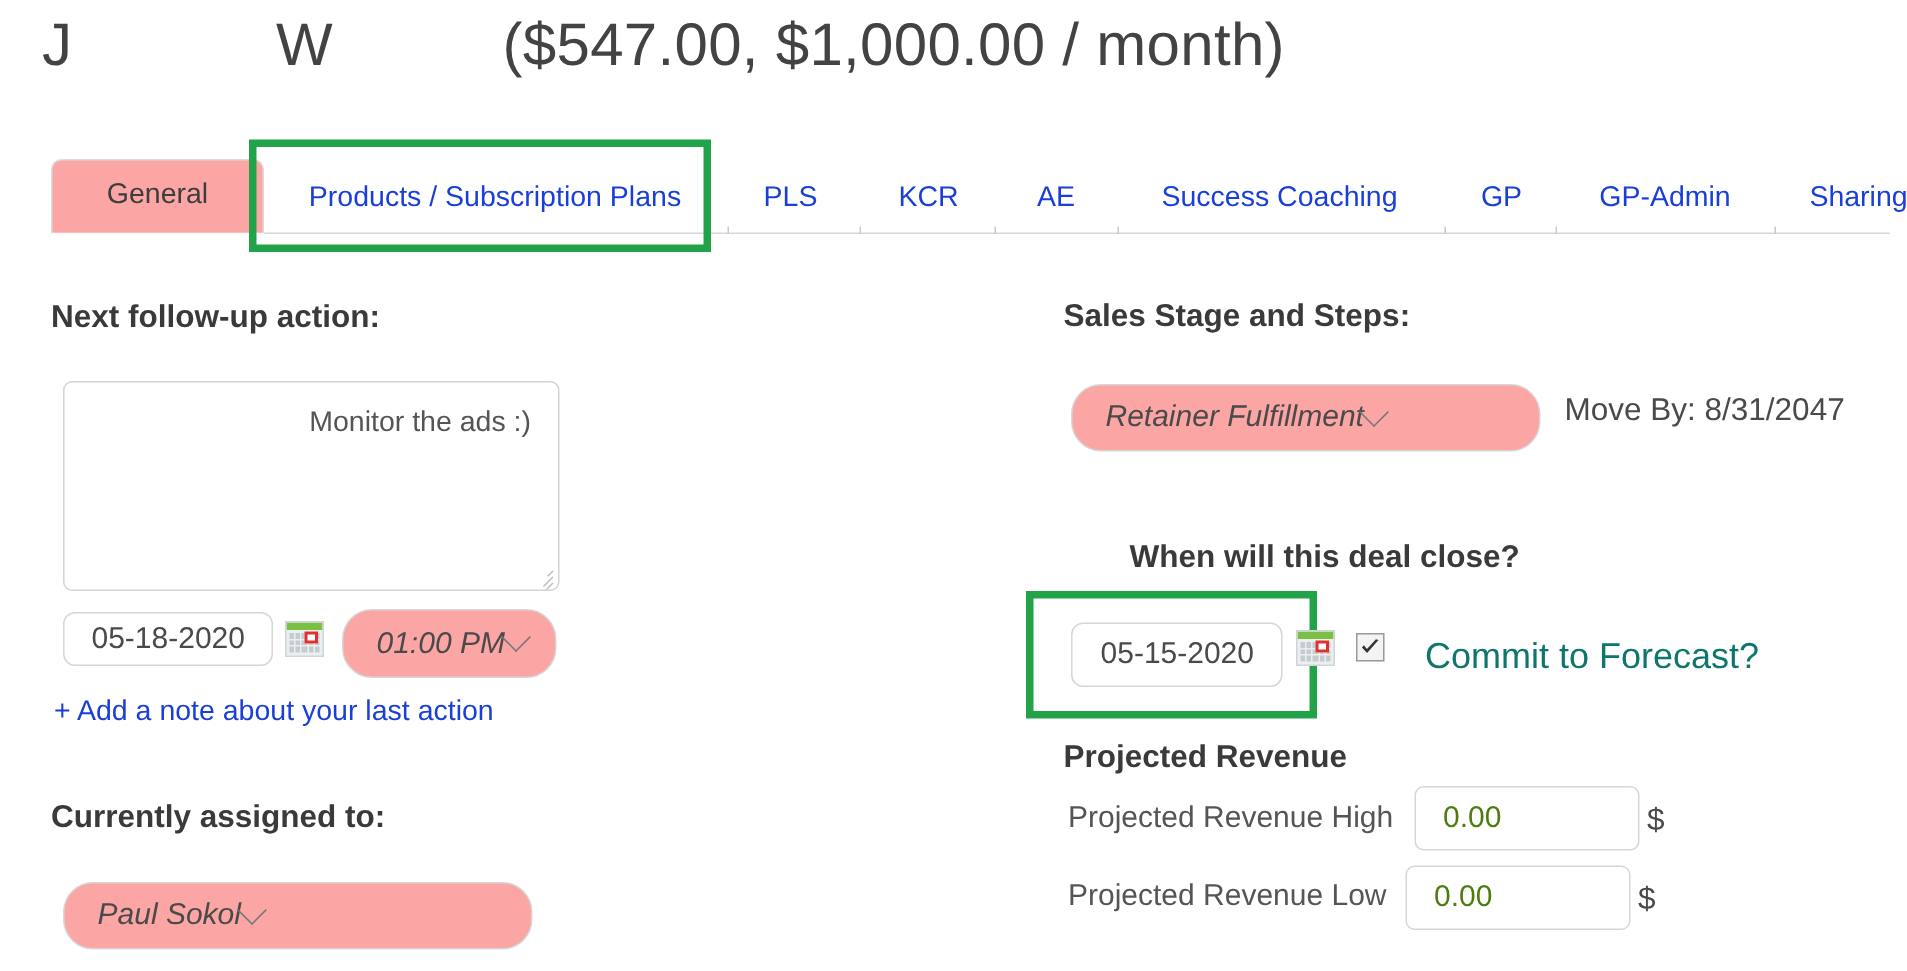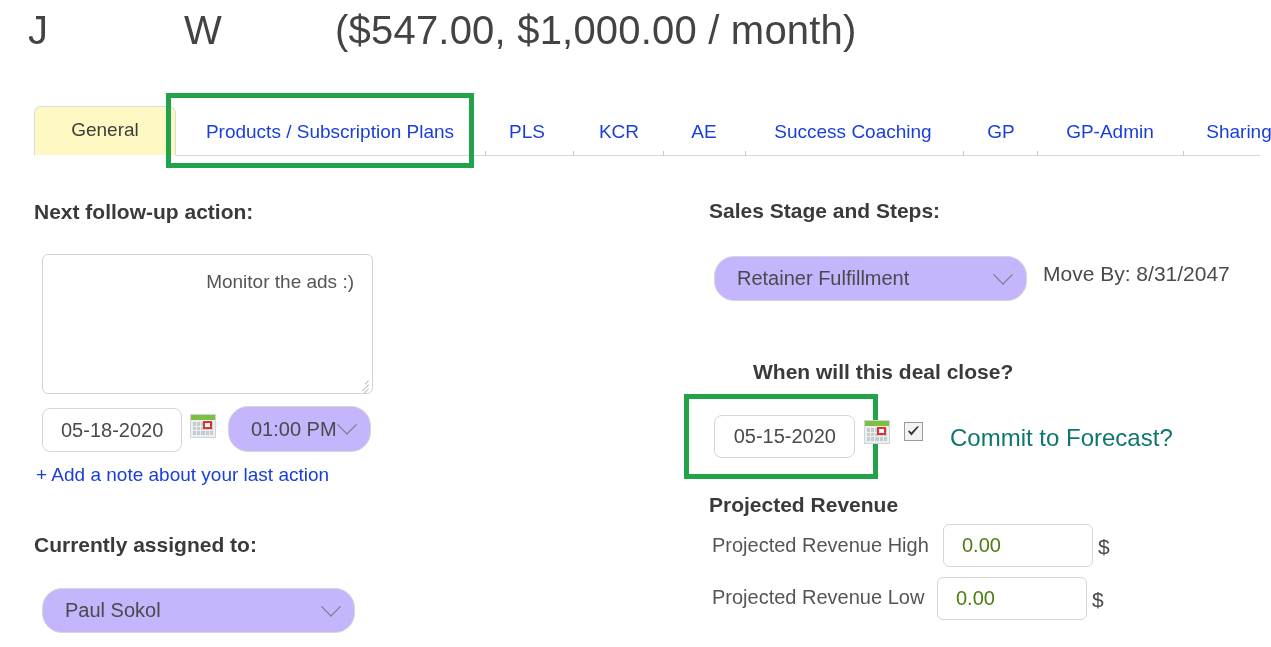--- a/index.html
+++ b/index.html
@@ -50,21 +50,21 @@
     height: 46px;
     line-height: 46px;
     font-size: 19px;
     color: #1a3fd8;
     text-align: center;
     white-space: nowrap;
     cursor: pointer;
   }
   .tab.active {
     color: #3d3d3d;
-    background: #fef9c3;
+    background: #fca5a5;
     border: 1px solid #dcdcdc;
     border-bottom: 1px solid #ffffff;
     border-radius: 7px 7px 0 0;
     height: 48px;
     line-height: 46px;
     bottom: 0px;
     z-index: 3;
   }
   .tab-sep {
     position: absolute;
@@ -135,29 +135,30 @@
     white-space: nowrap;
   }
   .pill-input.placeholder {
     color: #4d7c0f;
   }
   .pill-select {
     position: absolute;
     box-sizing: border-box;
     border: 1px solid #d6d6d6;
     border-radius: 20px;
-    background: #c4b5fd;
+    background: #fca5a5;
     font-size: 20px;
     color: #4a4a4a;
     display: flex;
     align-items: center;
-    justify-content: space-between;
+    justify-content: flex-start;
     padding: 0 16px 0 22px;
     white-space: nowrap;
     cursor: pointer;
+    font-style: italic;
   }
   .chev {
     width: 13px;
     height: 13px;
     border-right: 1.6px solid #777;
     border-bottom: 1.6px solid #777;
     transform: rotate(45deg) translate(-3px,-3px);
     flex: 0 0 auto;
   }
 
@@ -267,21 +268,21 @@
 
 <div class="textarea-box" style="left:42px; top:254px; width:331px; height:140px;text-align:right;">
   <span>Monitor the ads :)</span>
   <span class="resize-grip">
     <i style="width:13px; bottom:1px;"></i>
     <i style="width:9px;  bottom:5px;"></i>
     <i style="width:5px;  bottom:9px;"></i>
   </span>
 </div>
 
-<div class="pill-input" style="left:42px; top:408px; width:140px; height:44px; border-radius:8px;">
+<div class="pill-input" style="left:42px; top:408px; width:140px; height:36px; border-radius:8px;">
   <span>05-18-2020</span>
 </div>
 
 <div class="cal-icon" style="left:190px; top:414px;">
   <div class="cal-top"></div>
   <div class="cal-grid">
     <div></div>
       <div></div>
       <div></div>
       <div></div>

